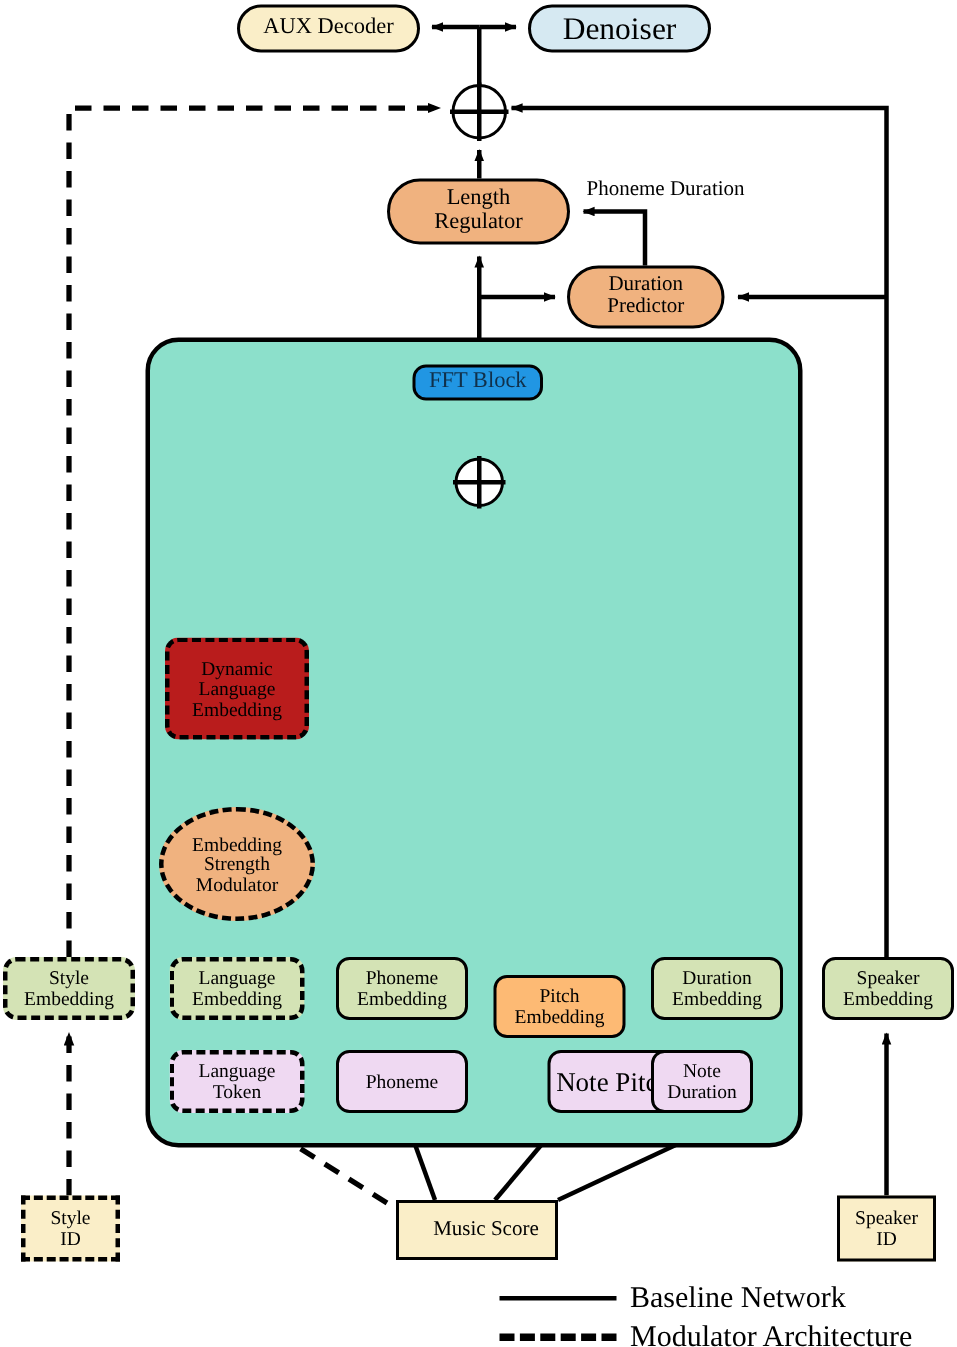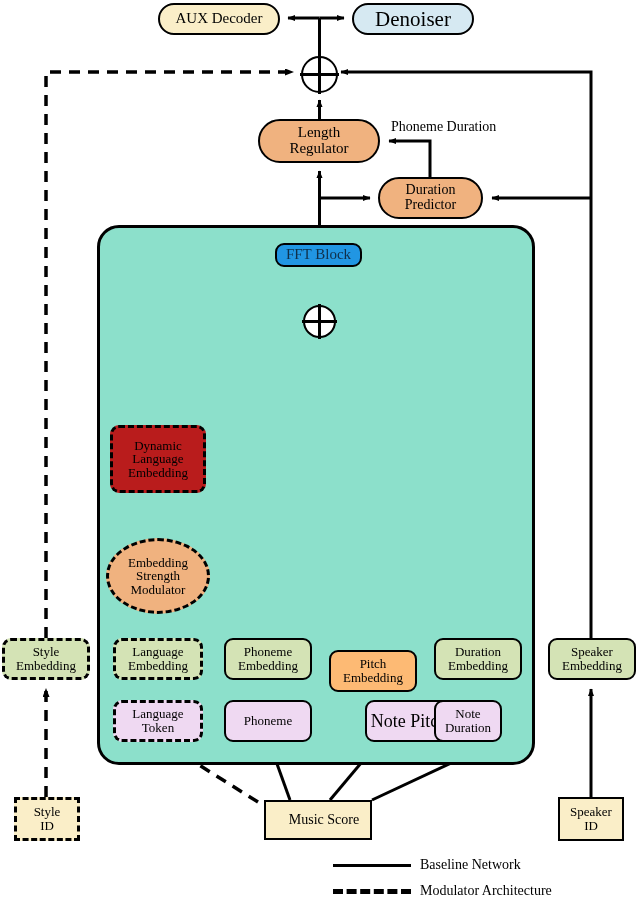--- a/index.html
+++ b/index.html
@@ -91,21 +91,21 @@
     align-items: center;
     height: 26px;
   }
   .legend-swatch {
     width: 78px;
     height: 0;
     margin-right: 9px;
   }
   .legend-solid  { border-top: 3px solid #000; }
   .legend-dashed { border-top: 5px dashed #000; }
-  .legend-text { font-size: 14px; }
+  .legend-text { font-size: 20px; }
 </style>
 </head>
 <body>
 
 <div id="diagram">
 
   <svg id="edges" viewBox="0 0 638 898" width="638" height="898">
     <defs>
       <marker id="ah" markerWidth="9" markerHeight="9" refX="7.4" refY="3.2" orient="auto" markerUnits="userSpaceOnUse">
         <path d="M0,0 L8,3.2 L0,6.4 z" fill="#000"></path>

